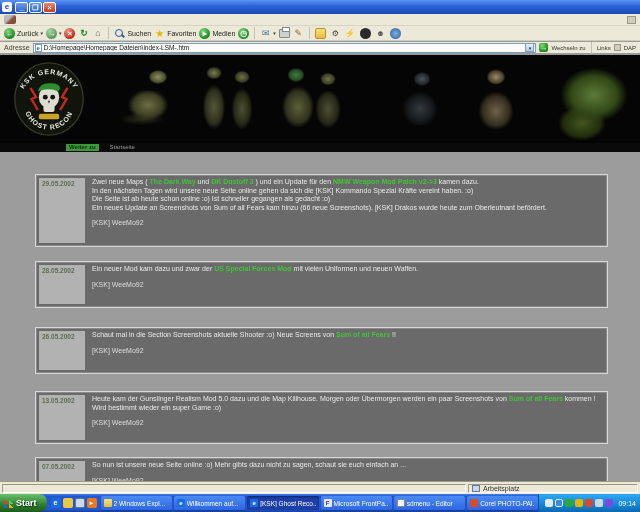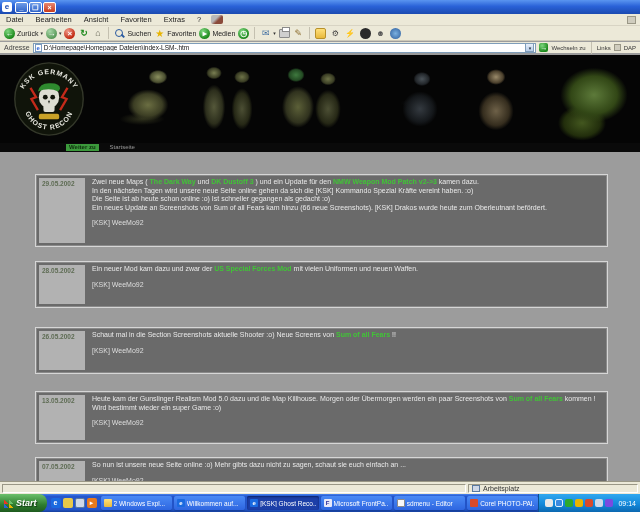--- a/index.html
+++ b/index.html
@@ -138,21 +138,21 @@
     background:linear-gradient(180deg,#4a86f0 0%,#2456cc 12%,#2456cc 85%,#16409c 100%);
     display:flex;align-items:center;}
   .start-btn{height:18px;padding:0 10px 0 4px;border-radius:0 8px 8px 0;
     background:linear-gradient(180deg,#6cc06c 0%,#2e7d2e 60%,#1e5a1e 100%);
     display:flex;align-items:center;gap:3px;flex:0 0 auto;}
   .start-flag{width:9px;height:9px;background:
      linear-gradient(45deg,#e83a1e 50%,transparent 50%) 0 0/5px 5px no-repeat,
      linear-gradient(45deg,#6cc06c 50%,transparent 50%) 5px 0/4px 5px no-repeat,
      linear-gradient(45deg,#2a62d8 50%,transparent 50%) 0 5px/5px 4px no-repeat,
      linear-gradient(45deg,#e8b400 50%,transparent 50%) 5px 5px/4px 4px no-repeat;}
-  .start-label{color:#fff;font-size:9px;font-weight:bold;font-style:italic;text-shadow:1px 1px 1px #123a12;}
+  .start-label{color:#fff;font-size:9px;font-weight:bold;text-shadow:1px 1px 1px #123a12;}
   .ql{display:flex;align-items:center;gap:2px;padding:0 4px;flex:0 0 auto;}
   .ql-ico{width:10px;height:10px;border-radius:2px;font-size:7px;line-height:10px;text-align:center;color:#fff;}
   .ql-ico.internet-explorer-icon{background:#1a6ae0;font-weight:bold;}
   .ql-ico.outlook-icon{background:#e8c84a;}
   .ql-ico.show-desktop-icon{background:#cfd8e8;border:1px solid #5a7aa0;}
   .ql-ico.media-player-icon{background:#e87a1e;}
   .tasks{display:flex;align-items:center;gap:2px;flex:1;min-width:0;}
   .task-btn{width:72px;height:14px;border-radius:2px;background:linear-gradient(180deg,#4a8af5,#2e66e0);
     box-shadow:0 1px 1px #16409c;display:flex;align-items:center;gap:2px;padding:0 3px;overflow:hidden;}
   .task-btn.active{background:#1c3fa8;box-shadow:inset 0 1px 2px #0c2468;}
@@ -184,28 +184,20 @@
   <div class="titlebar">
     <div class="title-icon">e</div>
     <div class="win-btns">
       <div class="win-btn">_</div>
       <div class="win-btn">❐</div>
       <div class="win-btn close">×</div>
     </div>
   </div>
 
   <div class="menubar">
-    <span style="display:flex;">
-        <span class="menu-item">Datei</span>
-        <span class="menu-item">Bearbeiten</span>
-        <span class="menu-item">Ansicht</span>
-        <span class="menu-item">Favoriten</span>
-        <span class="menu-item">Extras</span>
-        <span class="menu-item">?</span>
-      </span>
     <span class="menu-extra"></span>
     <span class="menu-spacer"></span>
     <span class="menu-corner"></span>
   </div>
 
   <div class="toolbar">
     <span class="tb-btn">
       <span class="tb-circle green">←</span>
       <span>Zurück</span>
       <span class="tb-caret">▾</span>

